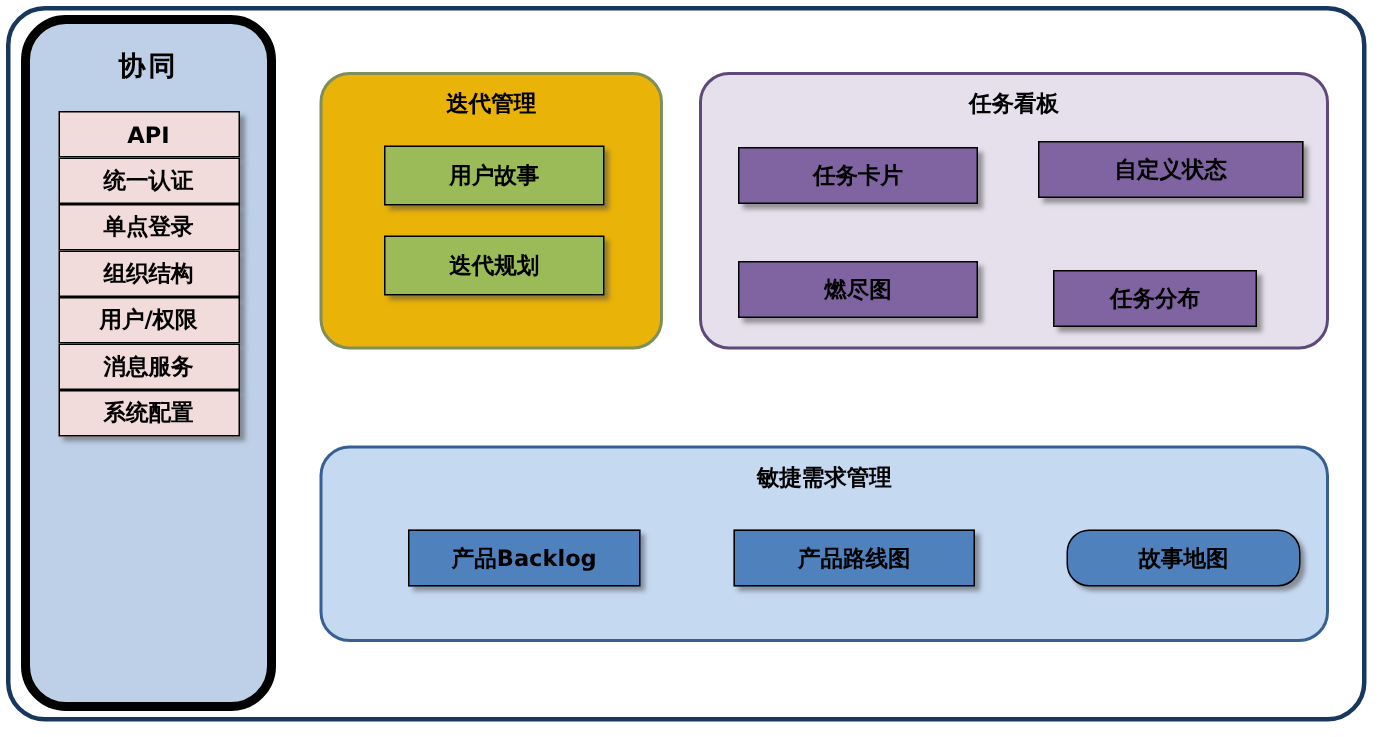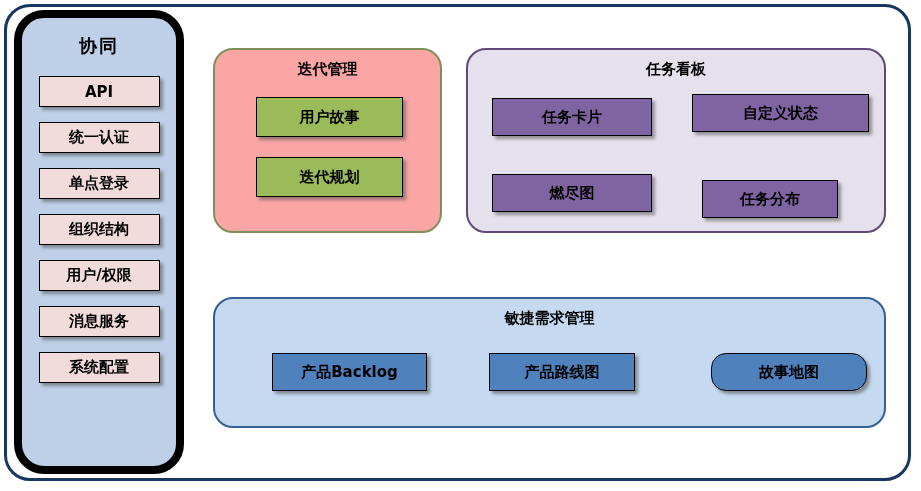--- a/index.html
+++ b/index.html
@@ -24,39 +24,38 @@
     border-radius: 26px;
     background: #ffffff;
     box-sizing: border-box;
   }
   
   .sidebar {
     position: absolute;
     left: 14px; top: 10px;
     width: 170px; height: 464px;
     background: #BDD0E7;
-    border: 8px solid #000000;
+    border: 6px solid #000000;
     border-radius: 30px;
     box-sizing: border-box;
     display: flex;
     flex-direction: column;
     align-items: center;
   }
   .sidebar-title {
     margin-top: 16px;
     font-size: 18px;
     font-weight: bold;
     color: #000000;
     letter-spacing: 2px;
   }
   .sidebar-items {
     margin-top: 18px;
     display: flex;
     flex-direction: column;
-    gap: 15px;
     align-items: center;
   }
   .box {
     border: 1.6px solid #000000;
     box-shadow: 3px 3px 3px rgba(80,80,80,0.55);
     display: flex;
     align-items: center;
     justify-content: center;
     font-weight: bold;
     color: #000000;
@@ -81,21 +80,21 @@
     left: 0;
     width: 100%;
     text-align: center;
     font-size: 15px;
     font-weight: bold;
     color: #000000;
   }
   .iteration-panel {
     left: 213px; top: 48px;
     width: 229px; height: 185px;
-    background: #fca5a5;
+    background: #eab308;
     border: 2px solid #7E8F5A;
   }
   .iteration-box {
     position: absolute;
     left: 41px;
     width: 147px; height: 40px;
     background: #9BBB59;
     font-size: 15px;
   }
   .taskboard-panel {
@@ -153,16 +152,16 @@
     <div class="group-title">任务看板</div>
     <div class="box task-box" style="left:24px; top:48px; width:160px;">任务卡片</div>
     <div class="box task-box" style="left:224px; top:44px; width:177px;">自定义状态</div>
     <div class="box task-box" style="left:24px; top:124px; width:160px;">燃尽图</div>
     <div class="box task-box" style="left:234px; top:130px; width:136px;">任务分布</div>
   </div>
 
   <div class="group agile-panel">
     <div class="group-title">敏捷需求管理</div>
     <div class="box agile-box" style="left:57px; width:155px;">产品Backlog</div>
-    <div class="box agile-box" style="left:274px; width:146px;">产品路线图</div>
+    <div class="box agile-box" style="left:274px; width:161px;">产品路线图</div>
     <div class="box agile-box" style="left:496px; width:156px;border-radius:15px;">故事地图</div>
   </div>
 </div>
 
 </body></html>

